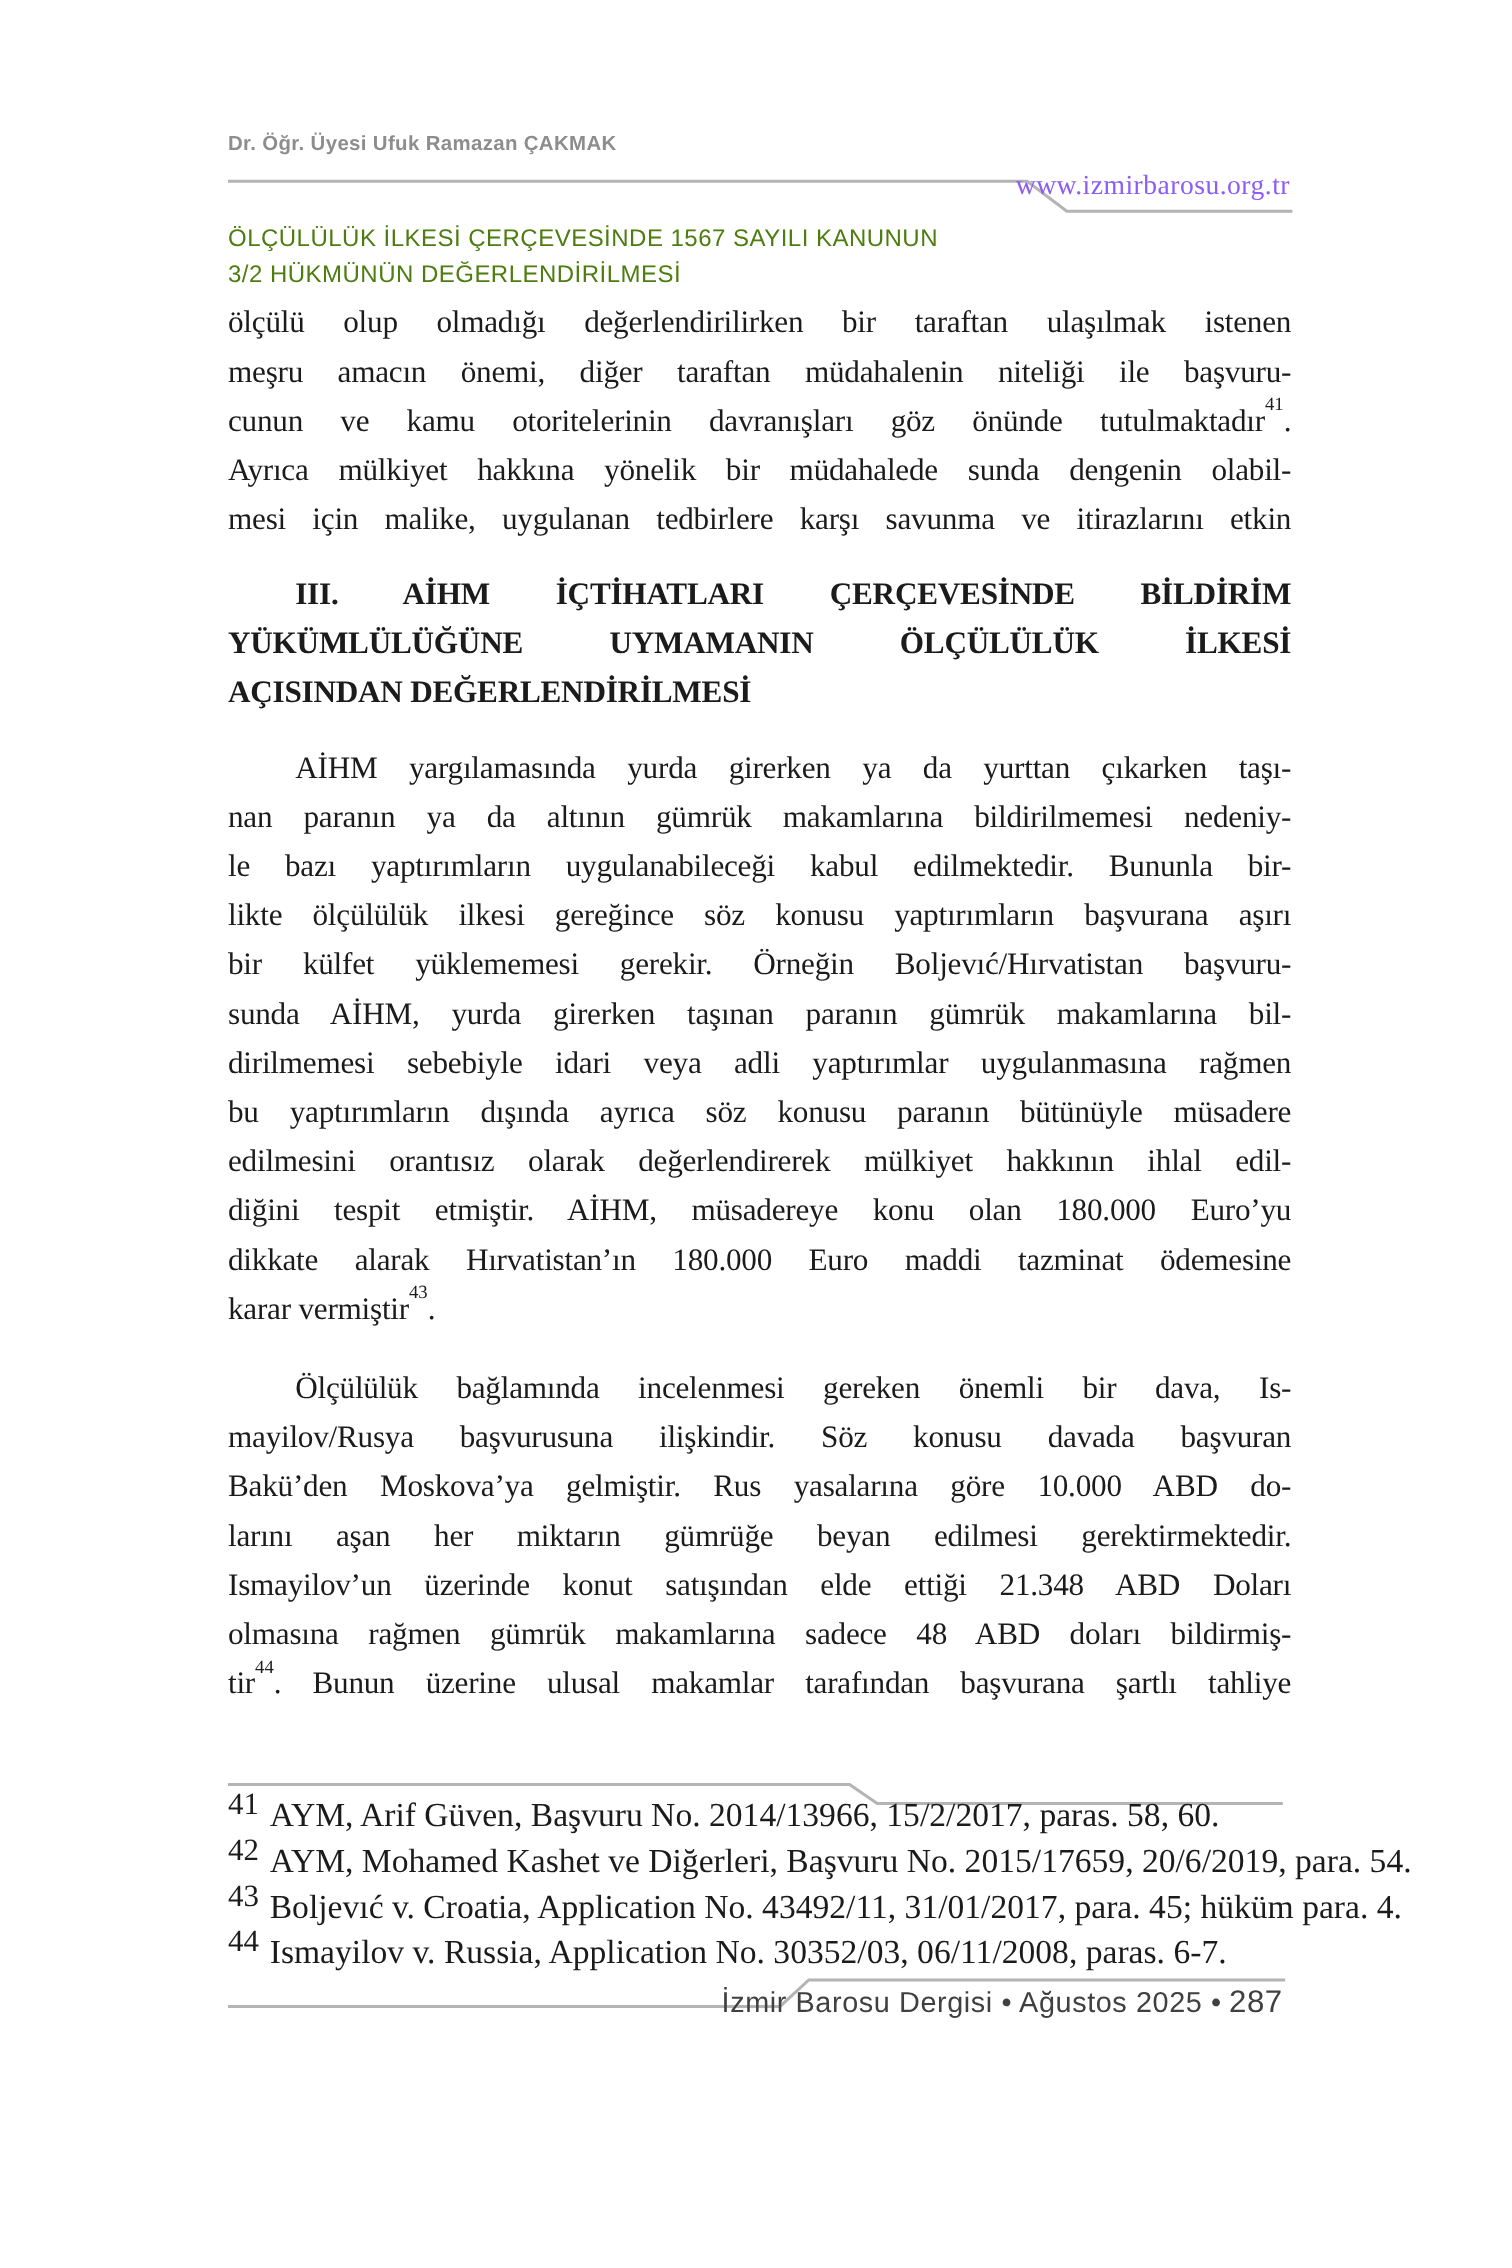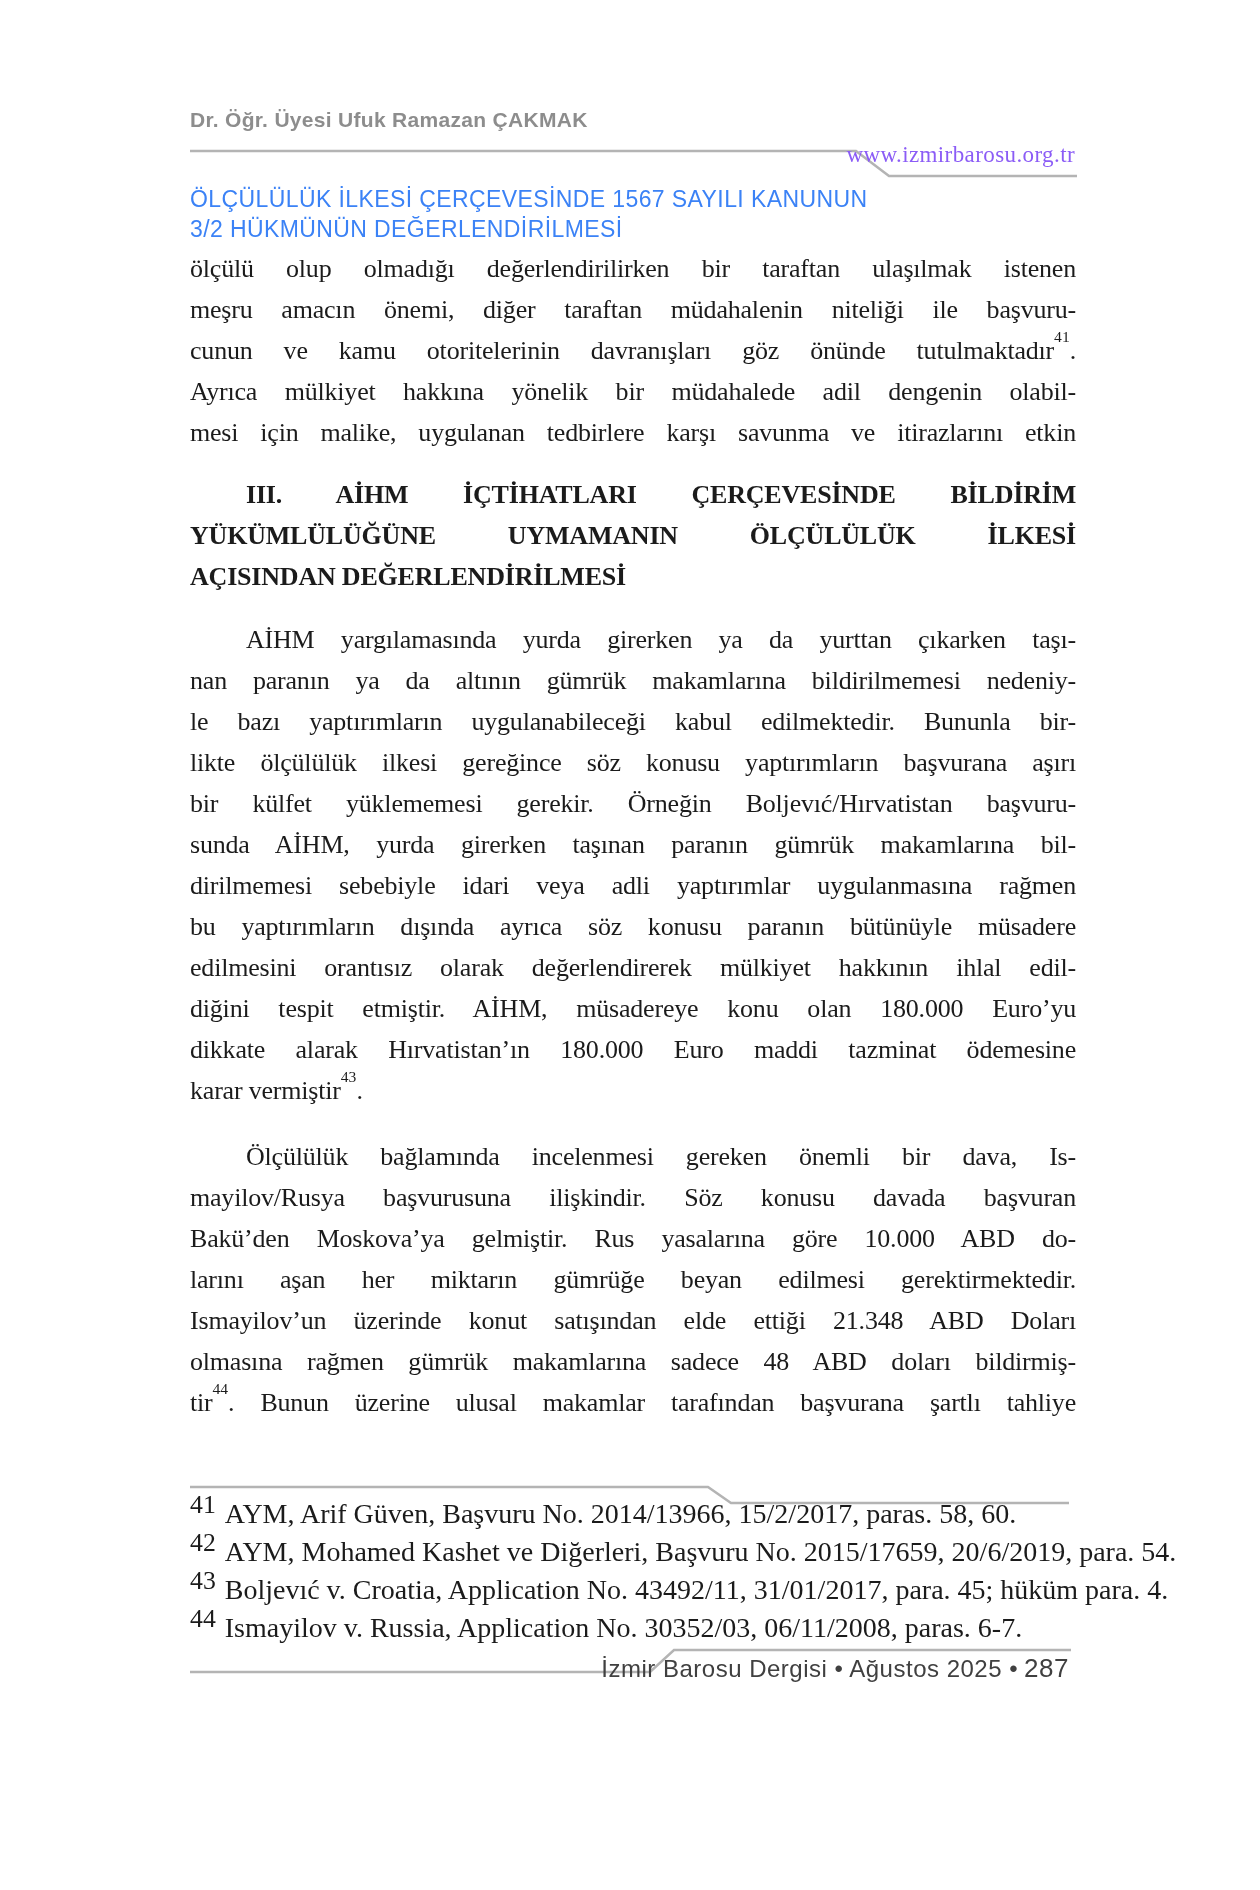--- a/index.html
+++ b/index.html
@@ -9,32 +9,32 @@
     background:#ffffff;
     overflow:hidden;
     margin:0 auto;
     font-family:"Liberation Serif", serif;
     color:#1b1b1b;
   }
   
   .author{
     position:absolute;left:190px;top:109px;
     font-family:"Liberation Sans", sans-serif;
-    font-weight:bold;font-size:21px;line-height:22px;
+    font-weight:bold;font-size:17px;line-height:22px;
     color:#8d8d8d;letter-spacing:.3px;
   }
   .website{
     position:absolute;right:185px;top:144px;
     font-family:Liberation Serif, serif;
     font-size:23px;line-height:22px;color:#8b5cf6;letter-spacing:.4px;
   }
   .title{
     position:absolute;left:190px;top:184px;width:700px;
     font-family:"Liberation Sans", sans-serif;
-    font-size:23px;line-height:30px;color:#3b82f6;letter-spacing:.4px;
+    font-size:20px;line-height:30px;color:#4d7c0f;letter-spacing:.4px;
   }
   
   .dividers{position:absolute;left:0;top:0;width:1260px;height:1890px;pointer-events:none;}
   .dividers polyline{fill:none;stroke:#b4b4b4;stroke-width:2.5;}
   
   .body-text{
     position:absolute;left:190px;top:248px;width:886px;
     font-size:26px;line-height:41px;letter-spacing:-0.2px;
   }
   .block{margin:0;}
@@ -80,21 +80,21 @@
   <div class="title">
     <div>ÖLÇÜLÜLÜK İLKESİ ÇERÇEVESİNDE 1567 SAYILI KANUNUN</div>
     <div>3/2 HÜKMÜNÜN DEĞERLENDİRİLMESİ</div>
   </div>
 
   <div class="body-text">
     <div class="block b-p1">
         <div class="jline">ölçülü olup olmadığı değerlendirilirken bir taraftan ulaşılmak istenen</div>
         <div class="jline">meşru amacın önemi, diğer taraftan müdahalenin niteliği ile başvuru-</div>
         <div class="jline">cunun ve kamu otoritelerinin davranışları göz önünde tutulmaktadır<sup>41</sup>.</div>
-        <div class="jline">Ayrıca mülkiyet hakkına yönelik bir müdahalede adil dengenin olabil-</div>
+        <div class="jline">Ayrıca mülkiyet hakkına yönelik bir müdahalede sunda dengenin olabil-</div>
         <div class="jline">mesi için malike, uygulanan tedbirlere karşı savunma ve itirazlarını etkin</div>
       </div>
     <div class="block b-heading">
         <div class="jline indent">III.  AİHM  İÇTİHATLARI  ÇERÇEVESİNDE  BİLDİRİM</div>
         <div class="jline">YÜKÜMLÜLÜĞÜNE  UYMAMANIN  ÖLÇÜLÜLÜK  İLKESİ</div>
         <div class="jline lastline">AÇISINDAN DEĞERLENDİRİLMESİ</div>
       </div>
     <div class="block b-p2">
         <div class="jline indent">AİHM yargılamasında yurda girerken ya da yurttan çıkarken taşı-</div>
         <div class="jline">nan paranın ya da altının gümrük makamlarına bildirilmemesi nedeniy-</div>

